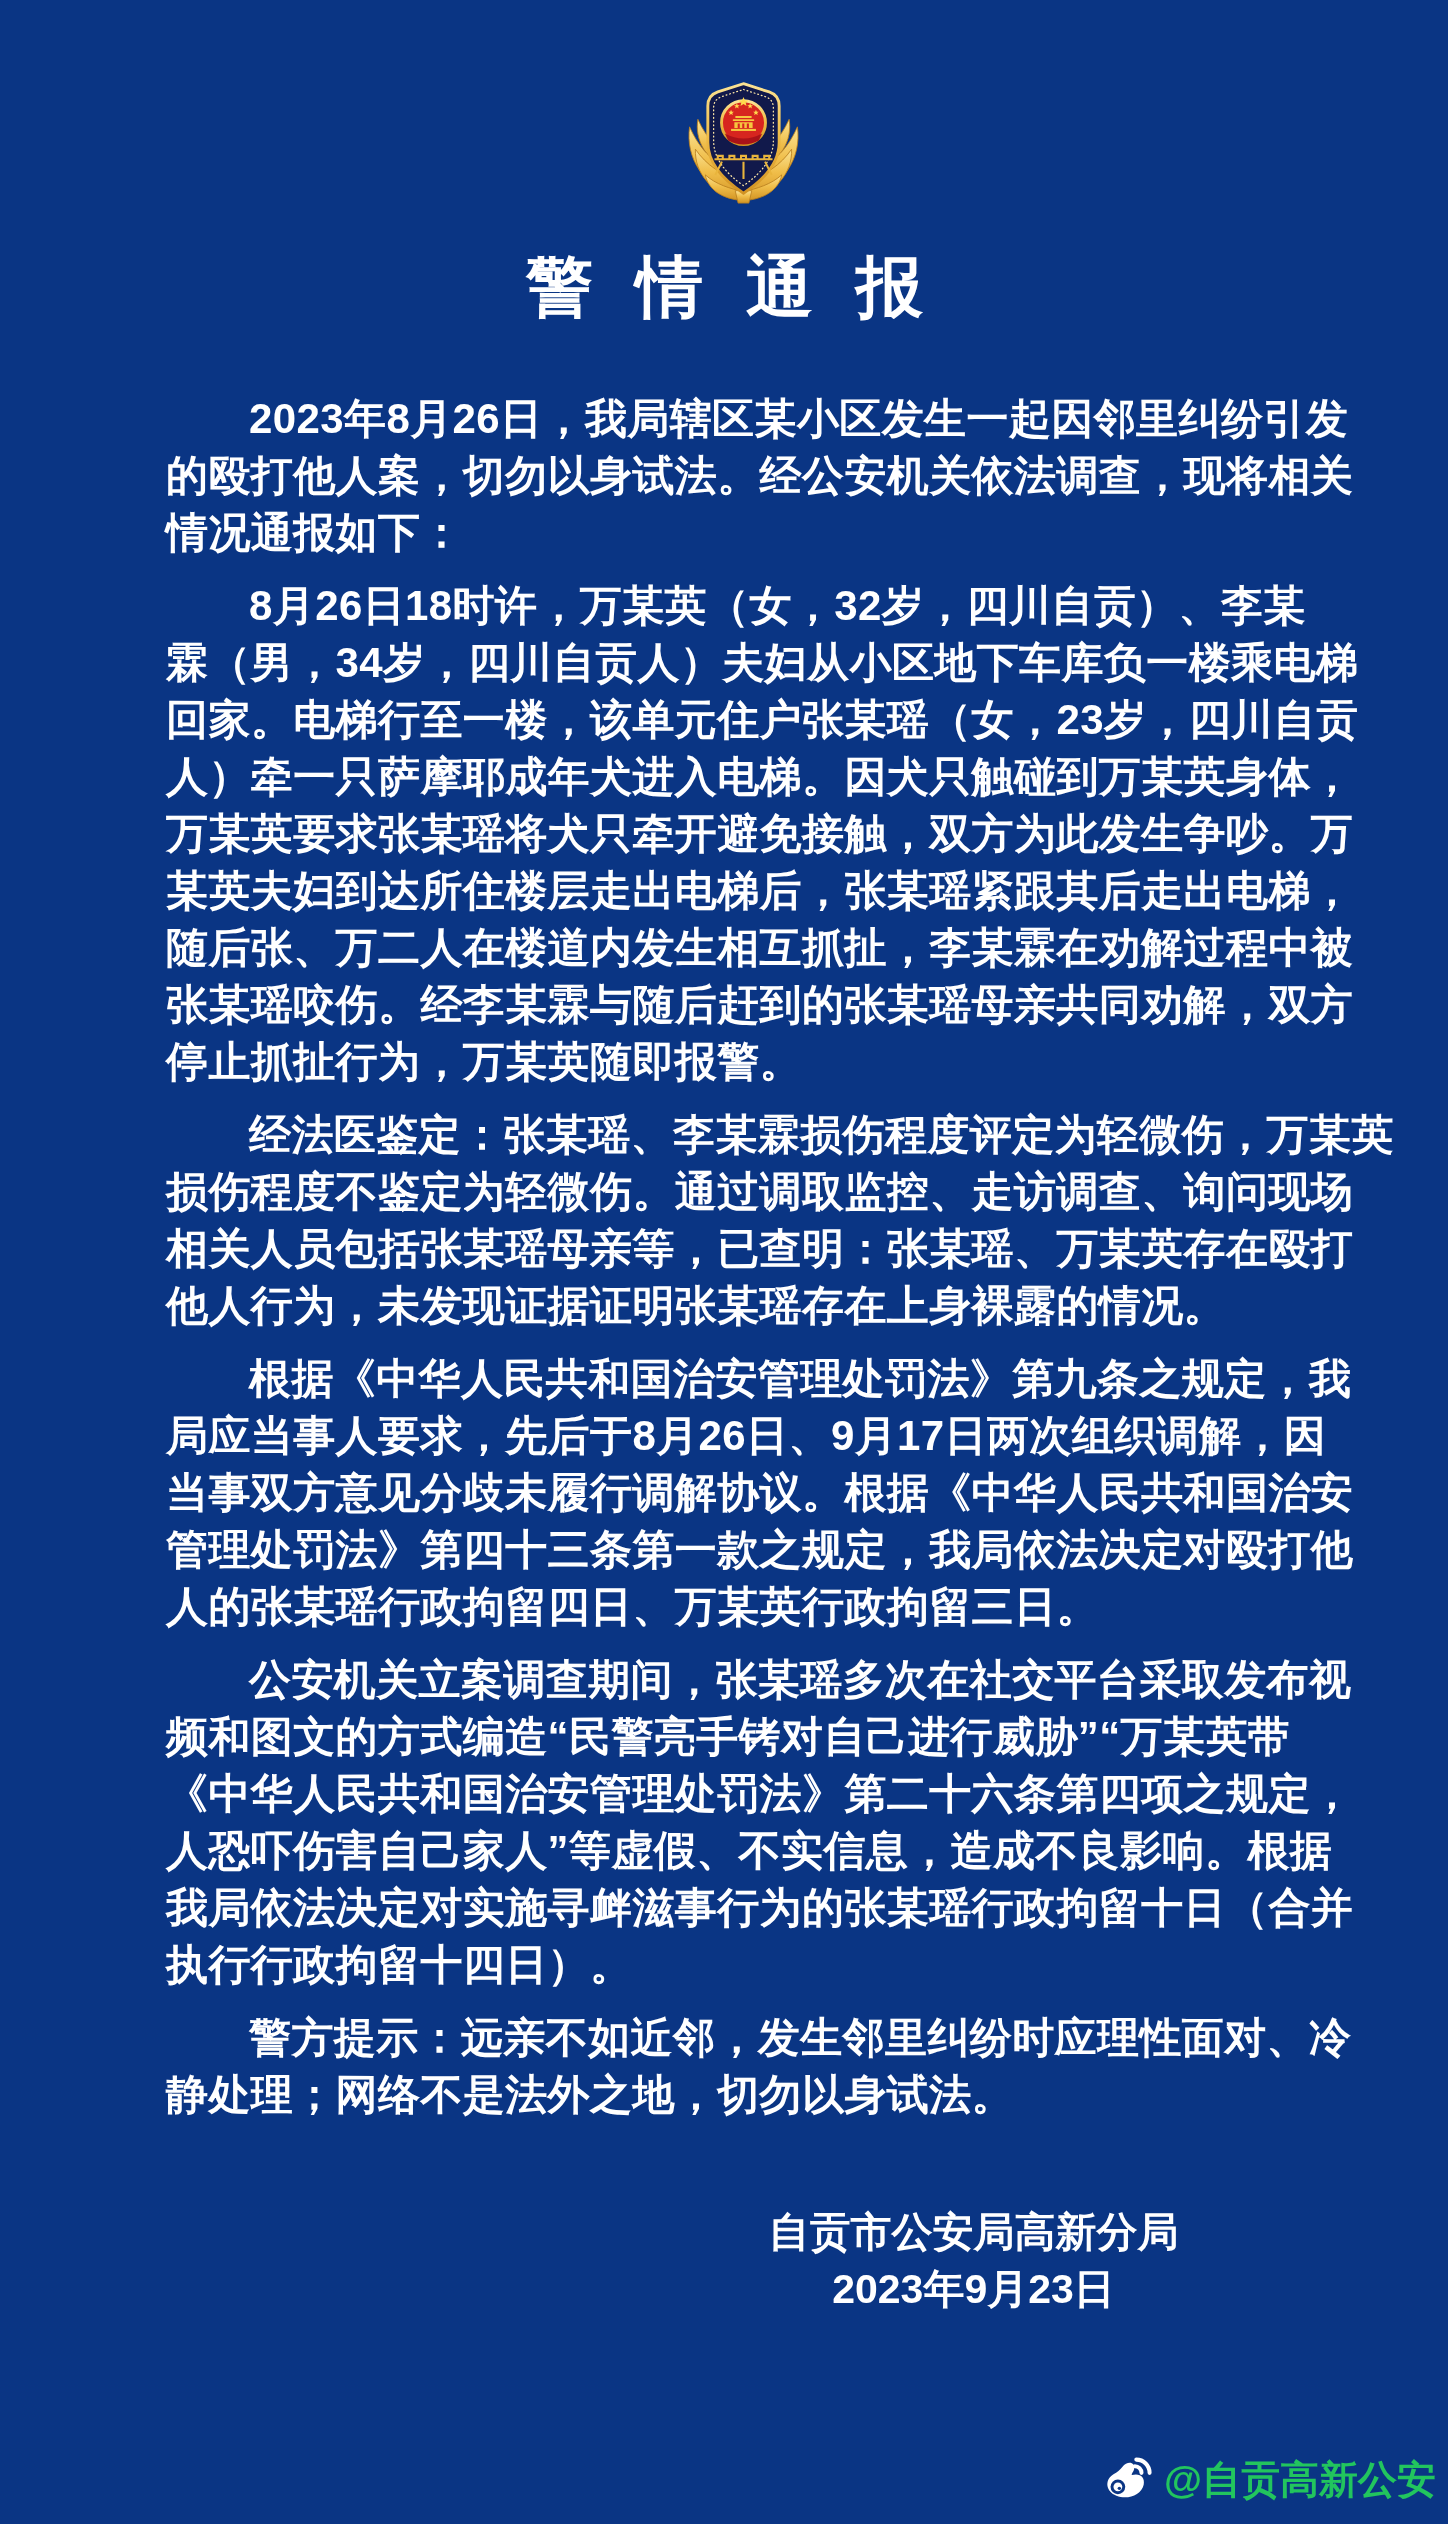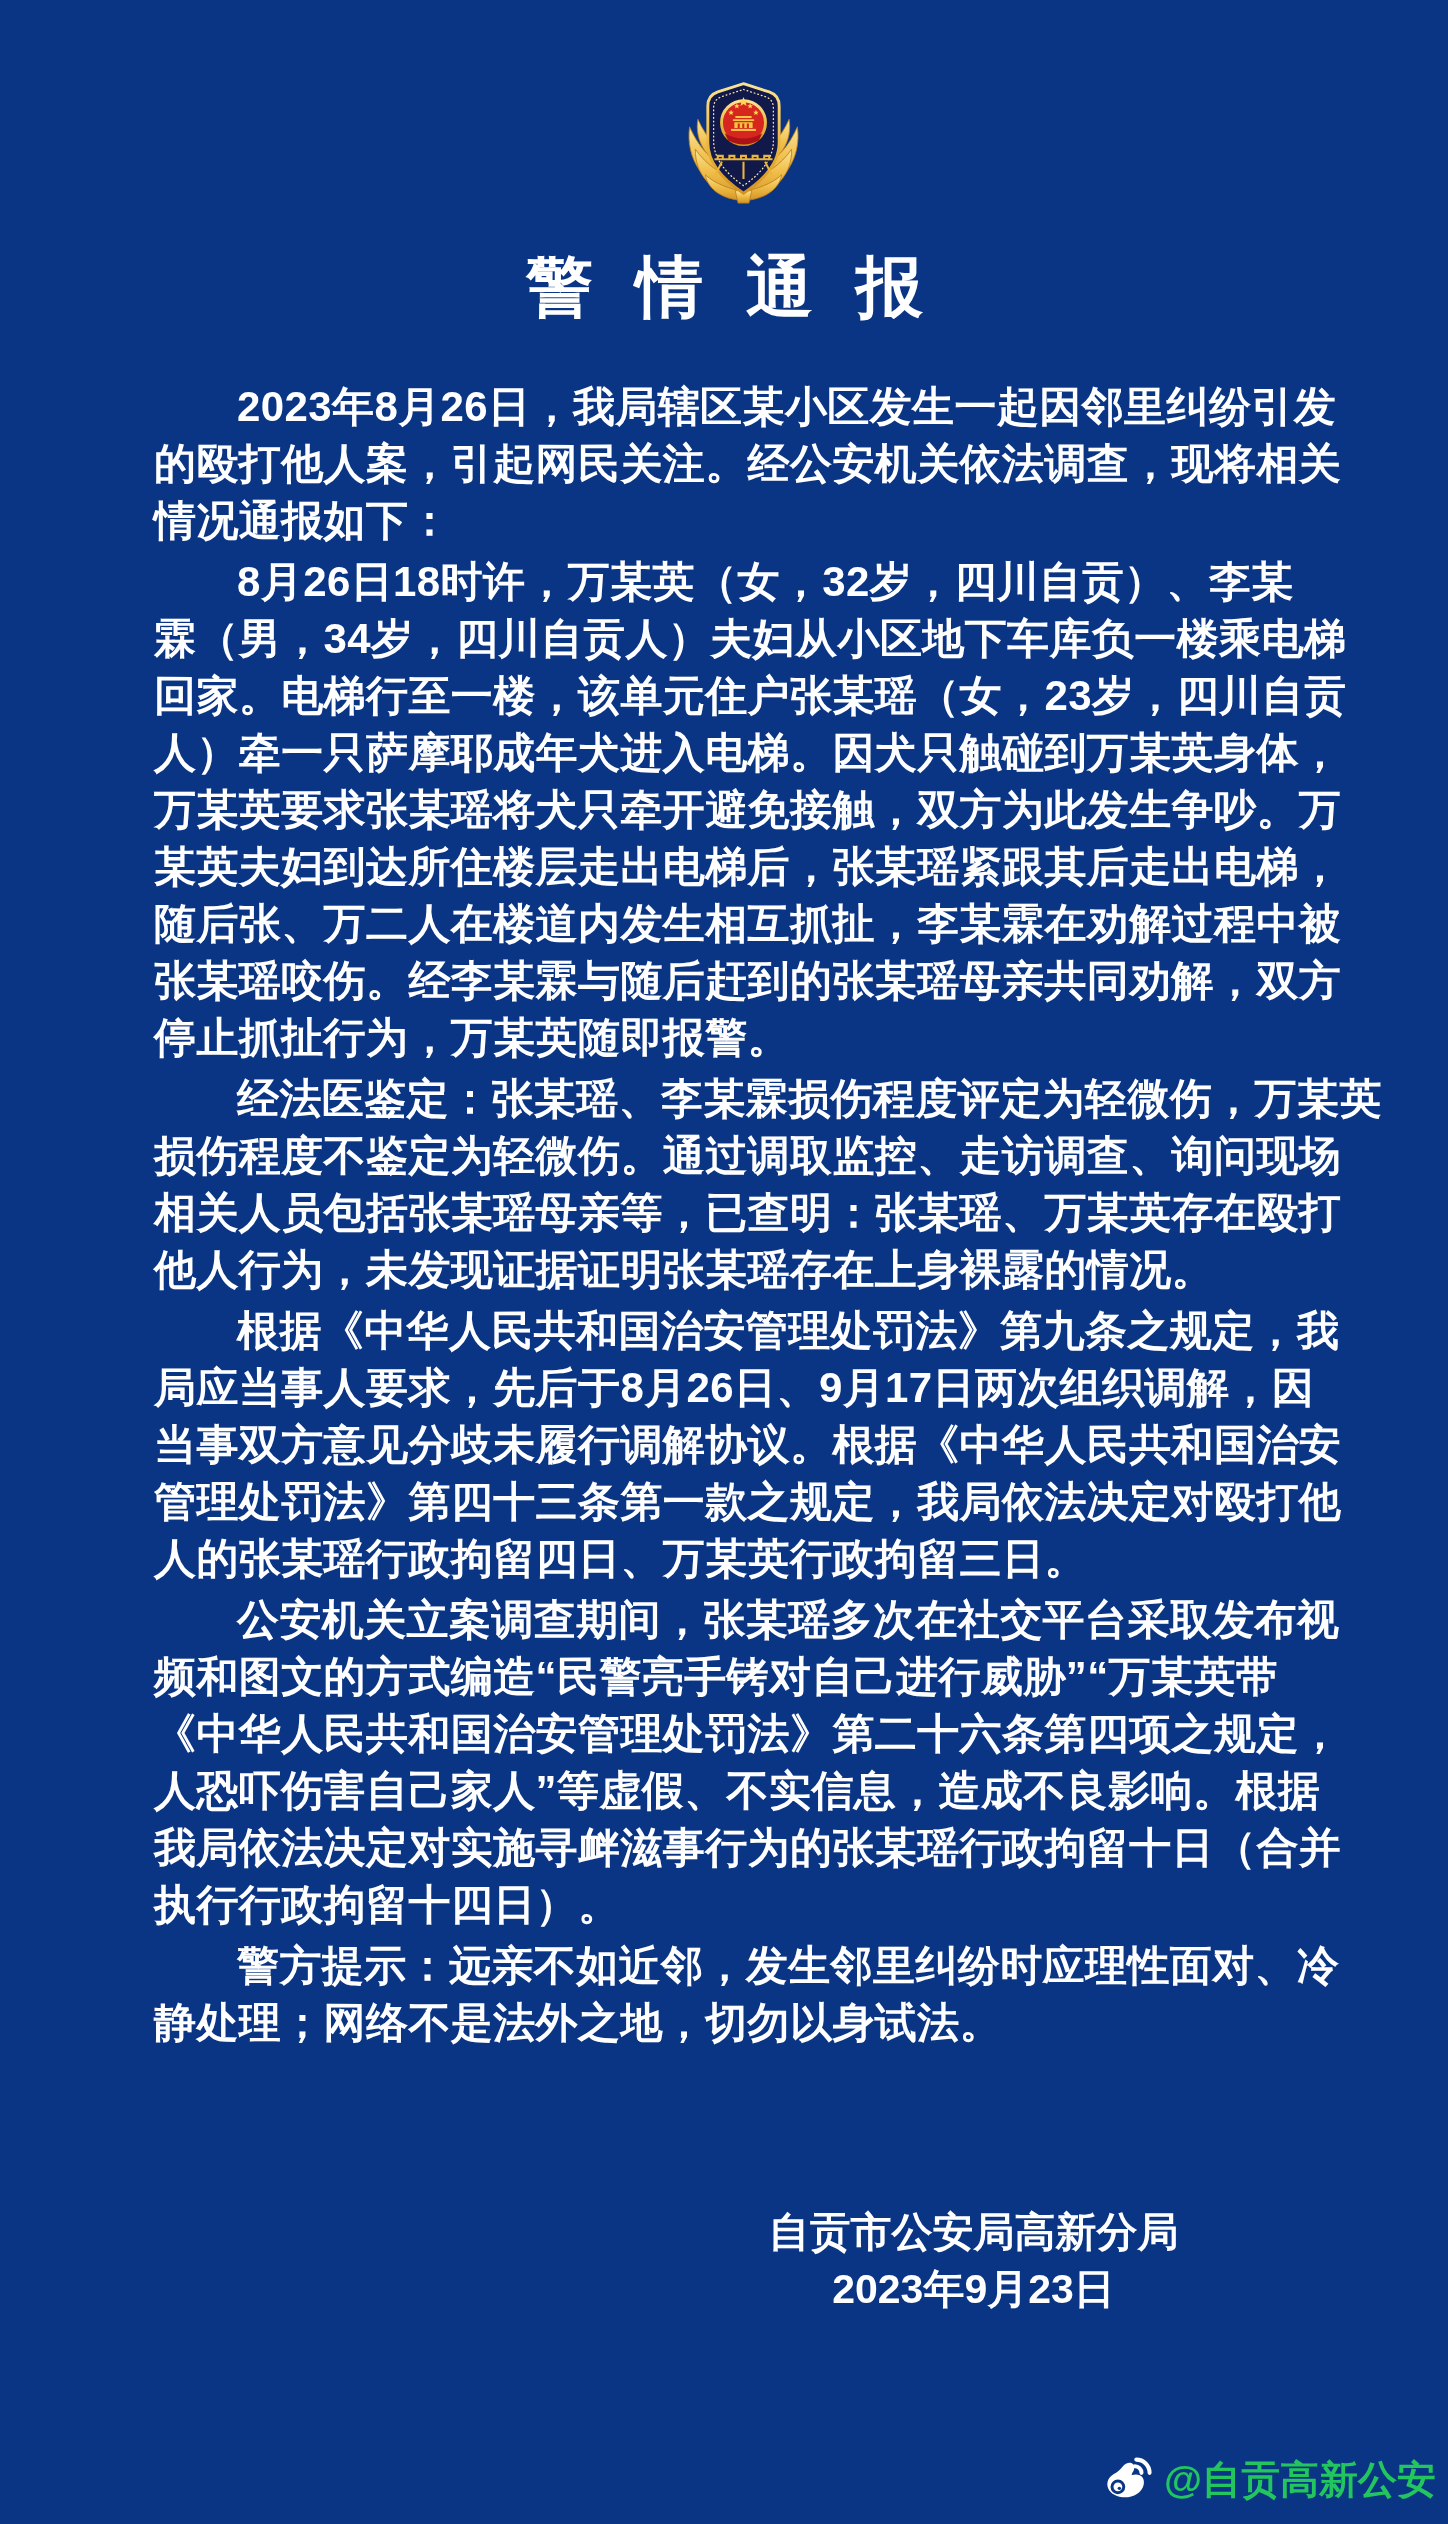--- a/index.html
+++ b/index.html
@@ -26,21 +26,21 @@
     line-height:78px;
     letter-spacing:43px;
     text-indent:43px;
     color:#ffffff;
   }
   .body-text{
     position:absolute;
     left:150px;top:374px;
     width:1177px;
   }
-  .paragraph{margin:4px;padding:0;}
+  .paragraph{margin:16px;padding:0;}
   .body-line{
     height:57px;
     line-height:57px;
     font-size:42px;
     font-weight:700;
     white-space:nowrap;
     letter-spacing:0.4px;
   }
   .body-line.first{padding-left:83px;}
   .signature{
@@ -125,21 +125,21 @@
       <path d="M108,200 v-8 h12 v8 M136,200 v-8 h12 v8 M164,200 v-8 h12 v8 M192,200 v-8 h12 v8 M220,200 v-8 h12 v8"></path>
       <path d="M118,206 L102,238 M222,206 L238,238 M170,206 V248"></path>
     </g>
   </svg>
 
   <div class="title">警情通报</div>
 
   <div class="body-text">
       <div class="paragraph">
         <div class="body-line first">2023年8月26日，我局辖区某小区发生一起因邻里纠纷引发</div>
-        <div class="body-line">的殴打他人案，引起网民关注。经公安机关依法调查，现将相关</div>
+        <div class="body-line">的殴打他人案，切勿以身试法。经公安机关依法调查，现将相关</div>
         <div class="body-line">情况通报如下：</div>
       </div>
       <div class="paragraph">
         <div class="body-line first">8月26日18时许，万某英（女，32岁，四川自贡）、李某</div>
         <div class="body-line">霖（男，34岁，四川自贡人）夫妇从小区地下车库负一楼乘电梯</div>
         <div class="body-line">回家。电梯行至一楼，该单元住户张某瑶（女，23岁，四川自贡</div>
         <div class="body-line">人）牵一只萨摩耶成年犬进入电梯。因犬只触碰到万某英身体，</div>
         <div class="body-line">万某英要求张某瑶将犬只牵开避免接触，双方为此发生争吵。万</div>
         <div class="body-line">某英夫妇到达所住楼层走出电梯后，张某瑶紧跟其后走出电梯，</div>
         <div class="body-line">随后张、万二人在楼道内发生相互抓扯，李某霖在劝解过程中被</div>

